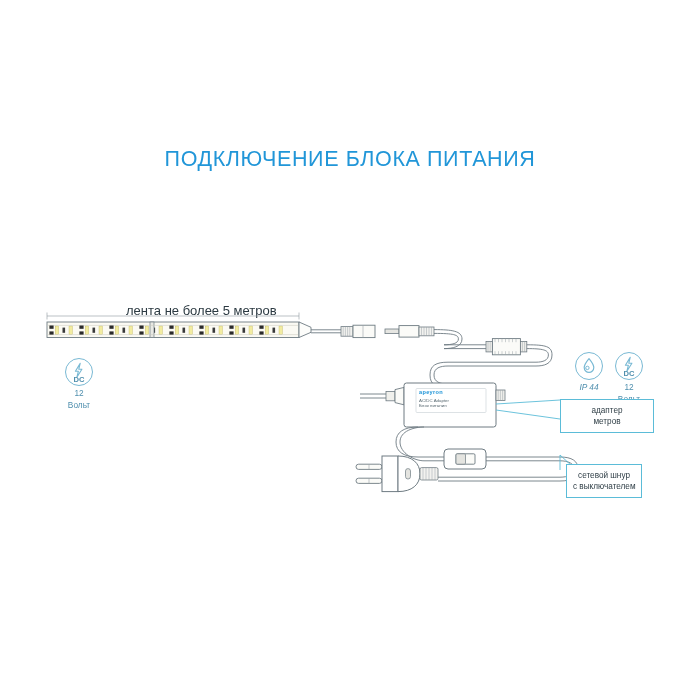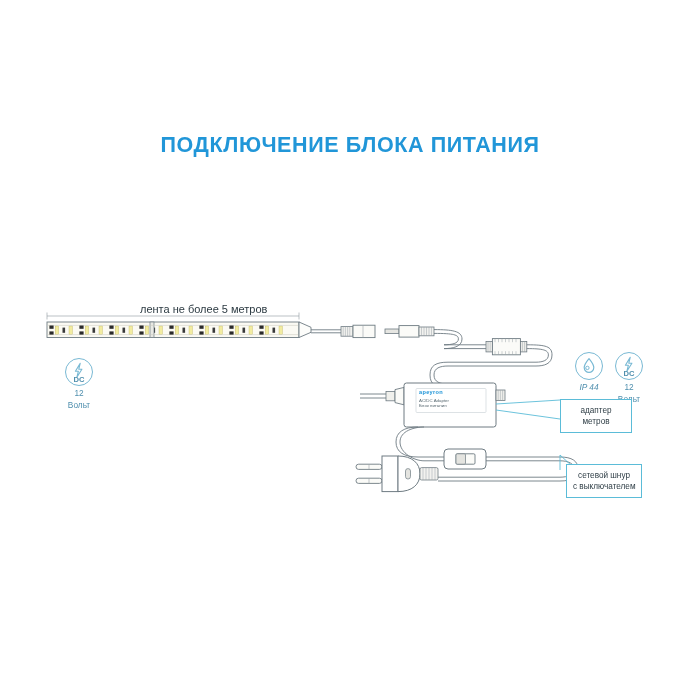--- a/index.html
+++ b/index.html
@@ -5,34 +5,34 @@
   html,body{margin:0;padding:0;}
   body{
     width:700px;height:700px;background:#ffffff;
     font-family:"Liberation Sans", sans-serif;
     position:relative;overflow:hidden;
   }
   #stage{position:absolute;inset:0;}
 
   
   .title{
-    position:absolute;left:0;right:0;top:132px;
+    position:absolute;left:0;right:0;top:146px;
     text-align:center;
     color:#2196d8;
-    font-weight:bold;
+    font-weight:normal;
     font-size:21.5px;
     letter-spacing:.6px;
     line-height:26px;
   }
   .title div{white-space:nowrap;}
 
   
   .strip-cap{
-    position:absolute;left:140px;top:303px;
-    color:#2c3a42;font-size:11px;white-space:nowrap;
+    position:absolute;left:126px;top:303px;
+    color:#2c3a42;font-size:13px;white-space:nowrap;
   }
 
   
   .badge{position:absolute;text-align:center;width:48px;}
   .badge .ring{
     width:26px;height:26px;border-radius:50%;
     border:1.4px solid #79b9d4;
     margin:0 auto;position:relative;
   }
   .badge .ring svg{position:absolute;left:0;top:0;}
@@ -280,21 +280,21 @@
     <div class="ring">
       <svg width="26" height="26" viewBox="0 0 26 26">
         <path d="M14.2,4.4 L9.4,12.2 L12.4,12.2 L10.9,18.2 L15.9,10.2 L12.8,10.2 Z" fill="none" stroke="#79b9d4" stroke-width="1.1" stroke-linejoin="round"></path>
         <text x="13" y="22.6" text-anchor="middle" font-family="Liberation Sans, sans-serif" font-size="7.6" font-weight="bold" fill="#4f8fae">DC</text>
       </svg>
     </div>
     <div class="lbl">12</div>
     <div class="lbl">Вольт</div>
   </div>
 
-  <div class="callout" style="left:560px;top:399px;width:72px;">
+  <div class="callout" style="left:560px;top:399px;width:94px;">
     <div>адаптер</div>
     <div>метров</div>
   </div>
 
   <div class="callout" style="left:566px;top:464px;width:76px;">
     <div>сетевой шнур</div>
     <div>с выключателем</div>
   </div>
 
 </div>

